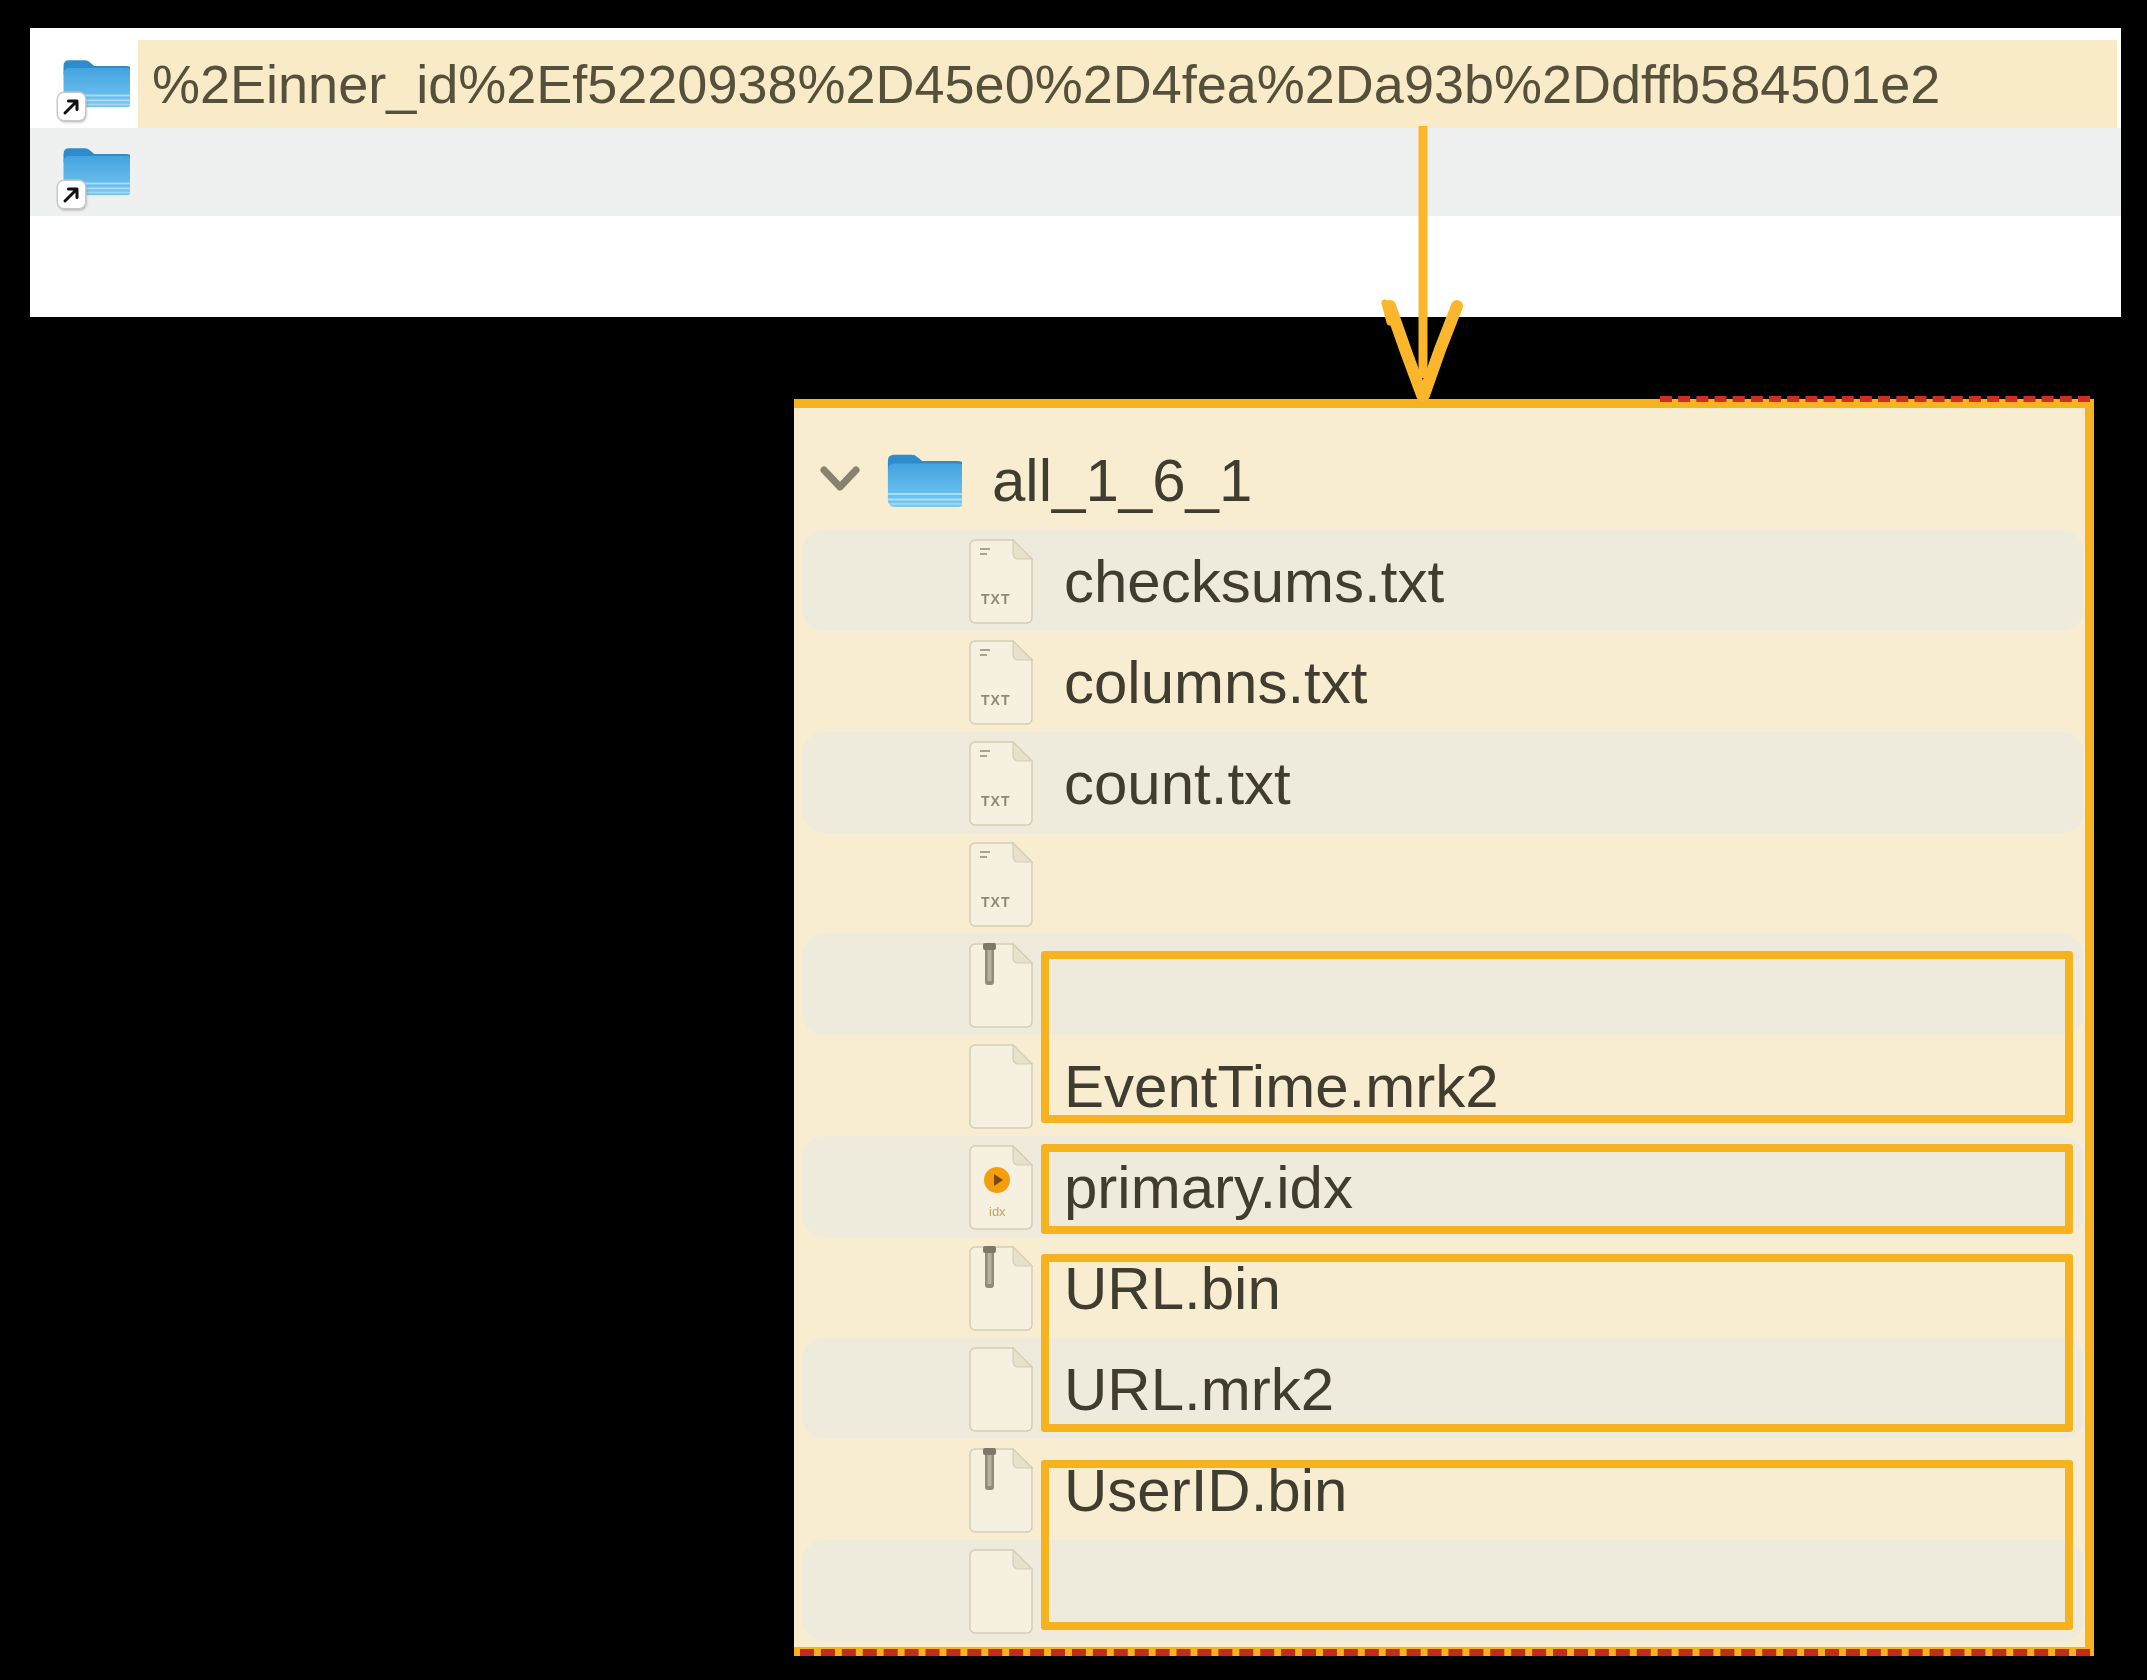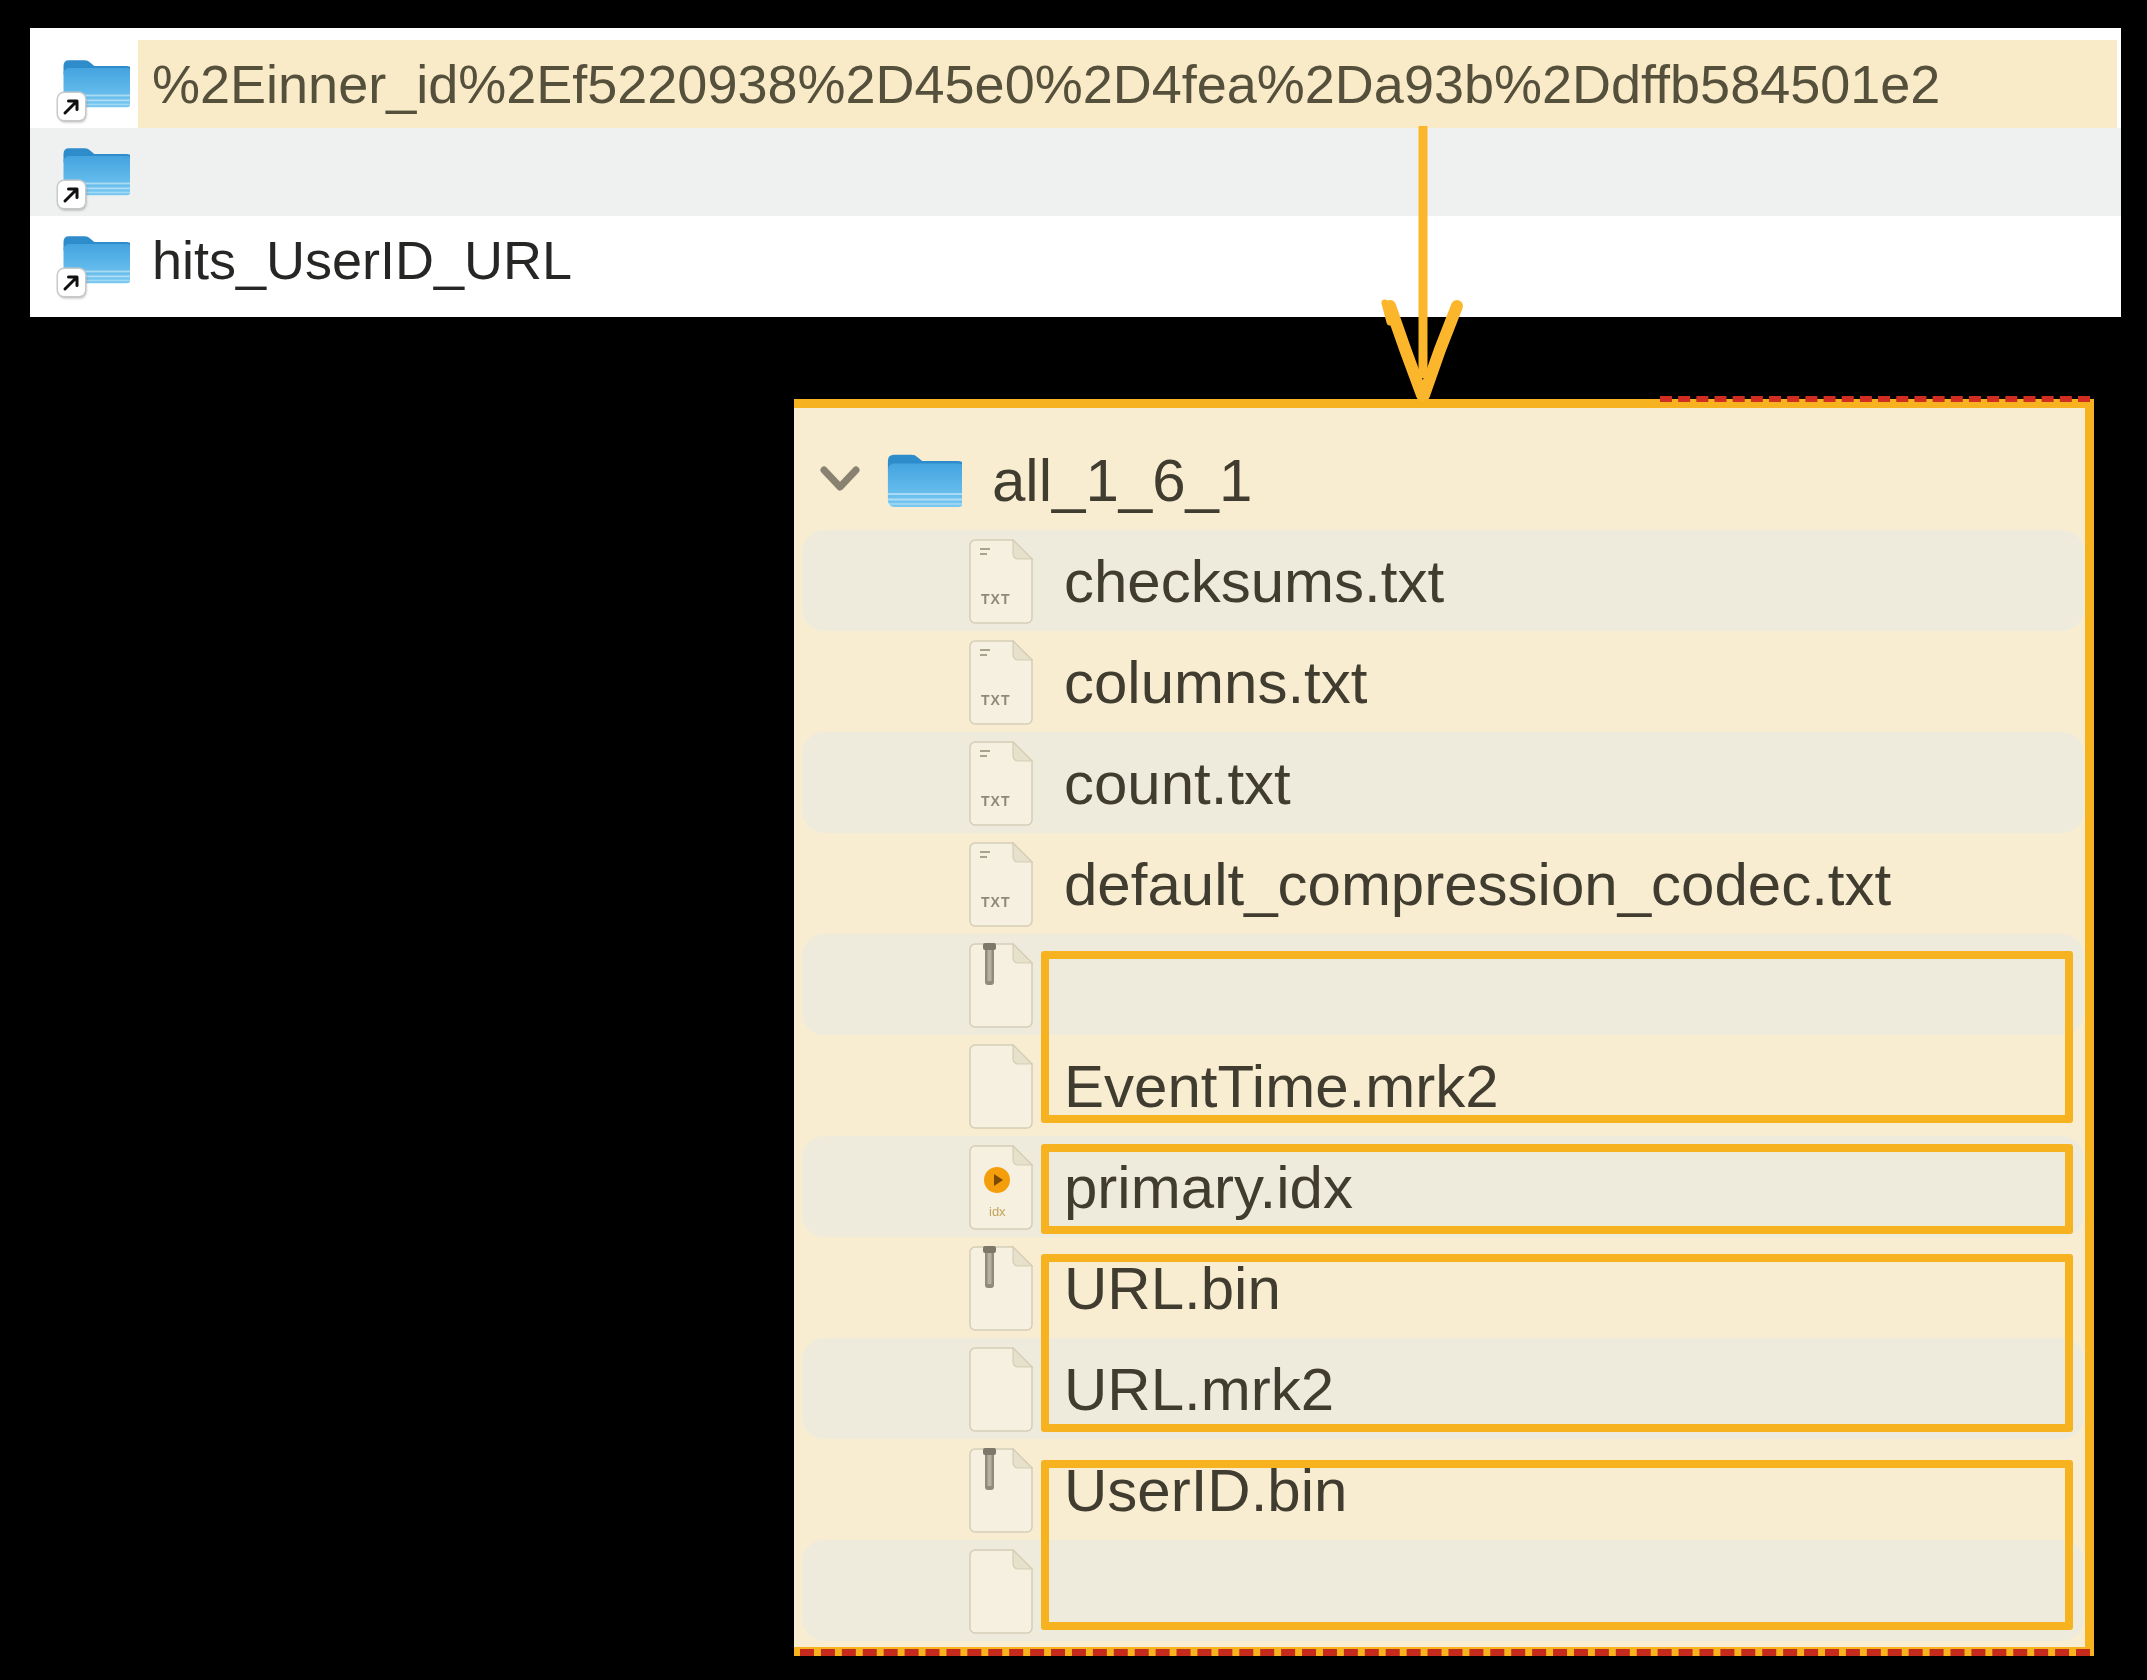--- a/index.html
+++ b/index.html
@@ -105,33 +105,20 @@
             <use href="#sym-folder"></use>
           </svg>
         <span class="alias-badge">
           <svg viewBox="0 0 27 27">
               <use href="#sym-alias-arrow"></use>
             </svg>
         </span>
       </span>
     </div>
 
-    <div class="frow r2">
-      <span class="small-folder">
-        <svg width="70" height="60" viewBox="0 0 100 80">
-            <use href="#sym-folder"></use>
-          </svg>
-        <span class="alias-badge">
-          <svg viewBox="0 0 27 27">
-              <use href="#sym-alias-arrow"></use>
-            </svg>
-        </span>
-      </span>
-      <span class="flabel">hits_UserID_URL</span>
-    </div>
   </section>
 
   <svg class="arrow-svg" viewBox="0 0 92 278">
     <path d="M46 0 V252" stroke="#FCB62B" stroke-width="9" fill="none"></path>
     <path d="M13 180 Q28 224 45 269" stroke="#FCB62B" stroke-width="12" fill="none" stroke-linecap="round"></path>
     <path d="M80 180 Q62 224 47 269" stroke="#FCB62B" stroke-width="12" fill="none" stroke-linecap="round"></path>
     <path d="M8 177 L13 196" stroke="#FCB62B" stroke-width="7" fill="none" stroke-linecap="round"></path>
   </svg>
 
   <section class="tree-panel"></section>
@@ -174,21 +161,20 @@
     </svg>
     <span class="tlabel">count.txt</span>
   </div>
 
   <div class="trow" style="top:833px">
     <svg class="ficon" viewBox="0 0 66 86">
       <use href="#sym-doc"></use>
       <path d="M12 11 h10 M12 16 h7" stroke="#A9A28C" stroke-width="2"></path>
       <text x="13" y="66" font-size="14" font-weight="bold" letter-spacing="1" fill="#8F897A">TXT</text>
     </svg>
-    <span class="tlabel">default_compression_codec.txt</span>
   </div>
 
   <div class="trow banded" style="top:934px">
     <svg class="ficon" viewBox="0 0 66 86">
       <use href="#sym-doc"></use>
       <rect x="17" y="1" width="9" height="42" rx="3" fill="#918B7D"></rect>
       <rect x="19.5" y="6" width="4" height="33" fill="#B7B1A1"></rect>
       <rect x="15" y="1" width="13" height="7" rx="2" fill="#7E786B"></rect>
     </svg>
   </div>

